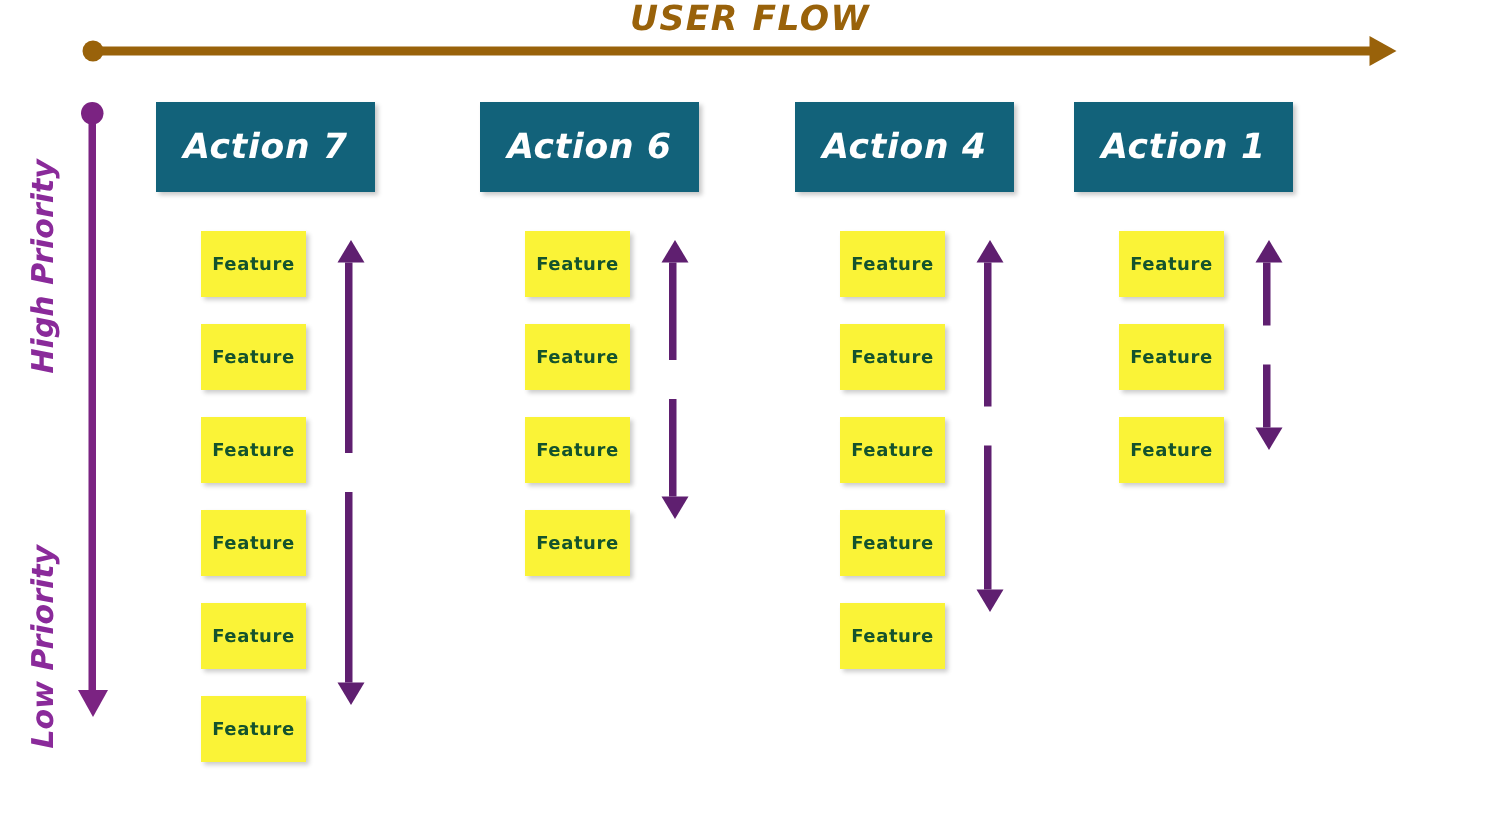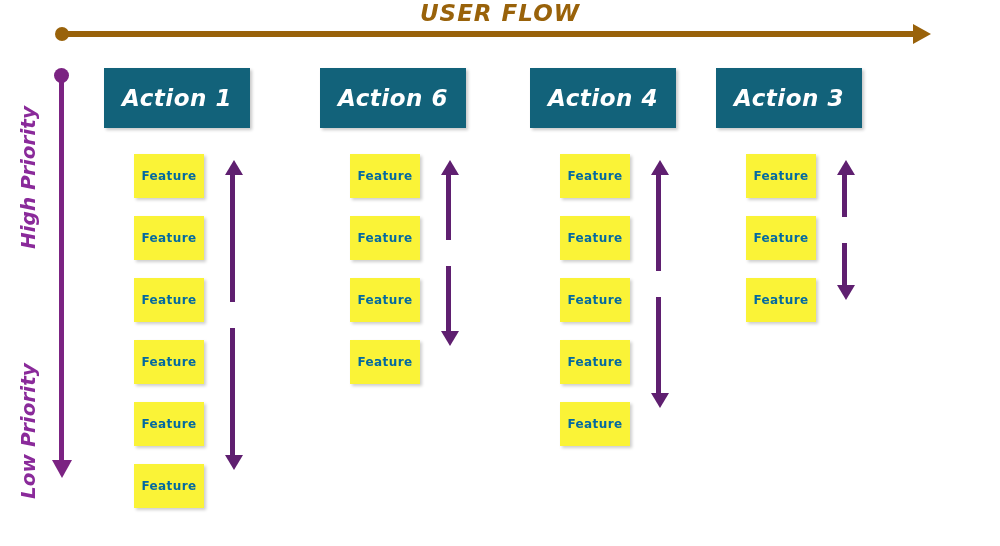--- a/index.html
+++ b/index.html
@@ -58,21 +58,21 @@
 
   .notes{position:absolute;left:30px;top:0;width:70px;}
   .note{
     width:70px;height:44px;background:#faf337;
     box-shadow:2px 2px 3px rgba(0,0,0,0.20);
     display:flex;align-items:center;justify-content:center;
     margin-bottom:18px;
   }
   .note-label{
     font-family:"DejaVu Sans", sans-serif;font-size:12px;font-weight:bold;
-    color:#0369a1;letter-spacing:0.4px;
+    color:#14532d;letter-spacing:0.4px;
   }
 
   
   .range-arrow{position:absolute;left:118px;top:6px;width:20px;}
   .ra-head-up{position:absolute;left:3px;top:0;width:0;height:0;
     border-left:9px solid transparent;border-right:9px solid transparent;
     border-bottom:15px solid #5f1f70;}
   .ra-head-down{position:absolute;left:3px;width:0;height:0;
     border-left:9px solid transparent;border-right:9px solid transparent;
     border-top:15px solid #5f1f70;}
@@ -94,21 +94,21 @@
     <div class="prio-dot"></div>
     <div class="prio-line"></div>
     <div class="prio-head"></div>
   </div>
   <div class="prio-label high">High Priority</div>
   <div class="prio-label low">Low Priority</div>
 
   <div class="columns" id="columns-root">
       <div class="column" style="left: 104px;">
         <div class="action-box">
-          <span class="action-label">Action 1</span>
+          <span class="action-label">Action 7</span>
         </div>
         <div class="col-body">
           <div class="notes">
             <div class="note">
               <span class="note-label">Feature</span>
             </div>
             <div class="note">
               <span class="note-label">Feature</span>
             </div>
             <div class="note">
@@ -184,21 +184,21 @@
           <div class="range-arrow" style="height: 248px;">
             <div class="ra-head-up"></div>
             <div class="ra-bar" style="top: 15px; height: 96px;"></div>
             <div class="ra-bar" style="top: 137px; height: 96px;"></div>
             <div class="ra-head-down" style="top: 233px;"></div>
           </div>
         </div>
       </div>
       <div class="column" style="left: 716px;">
         <div class="action-box">
-          <span class="action-label">Action 3</span>
+          <span class="action-label">Action 1</span>
         </div>
         <div class="col-body">
           <div class="notes">
             <div class="note">
               <span class="note-label">Feature</span>
             </div>
             <div class="note">
               <span class="note-label">Feature</span>
             </div>
             <div class="note">

